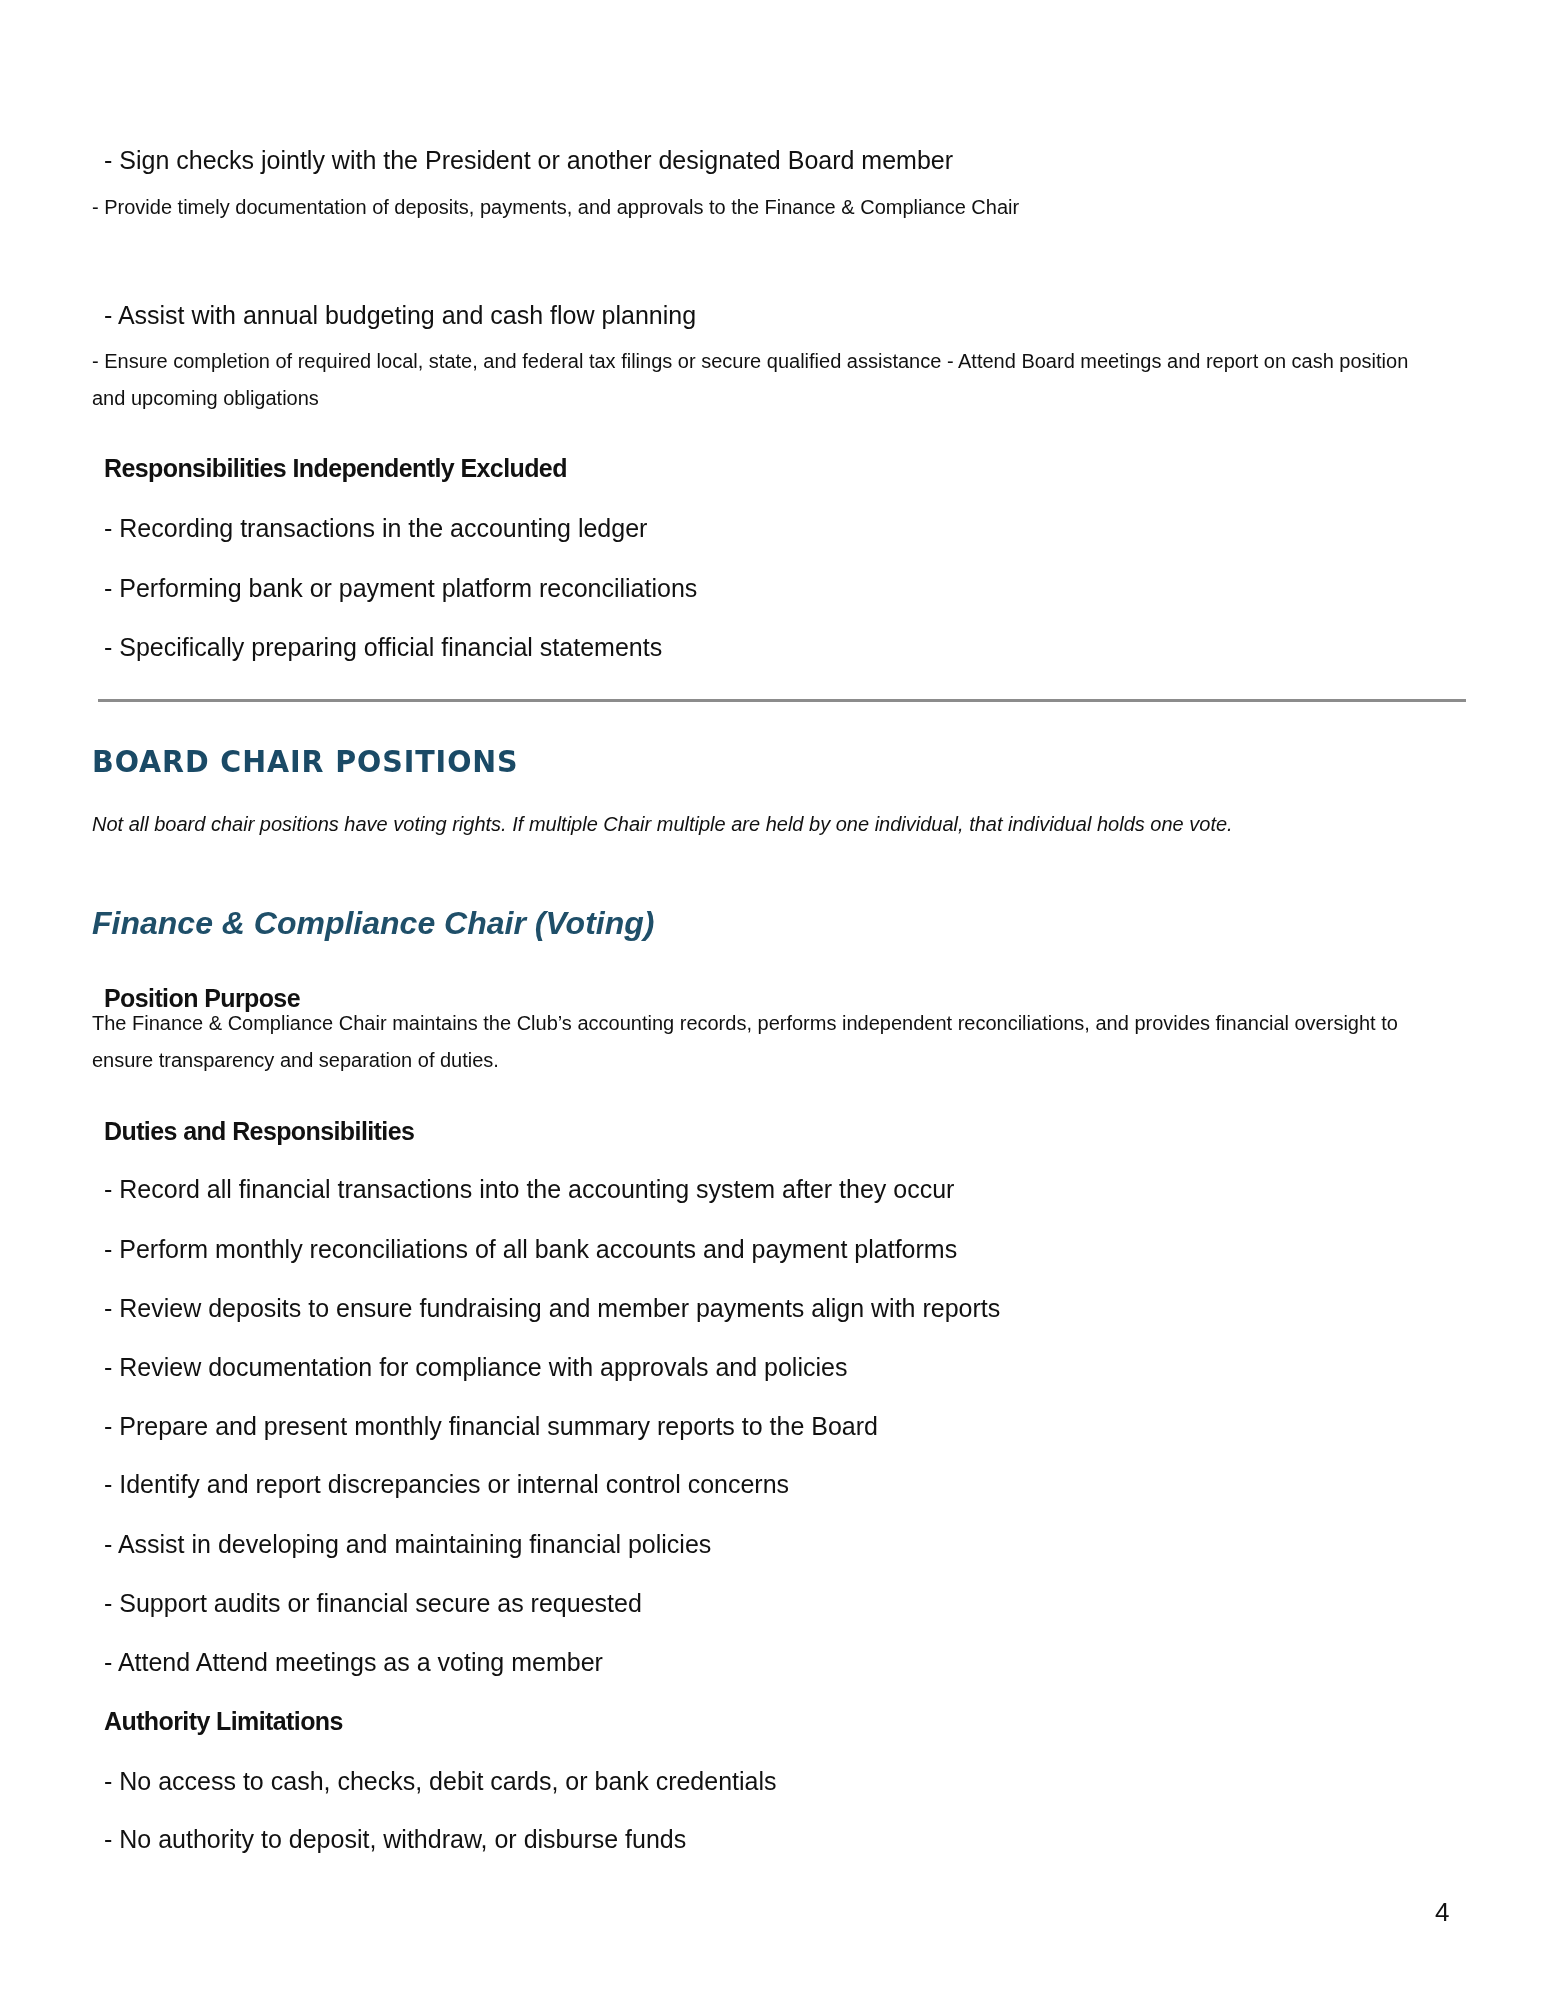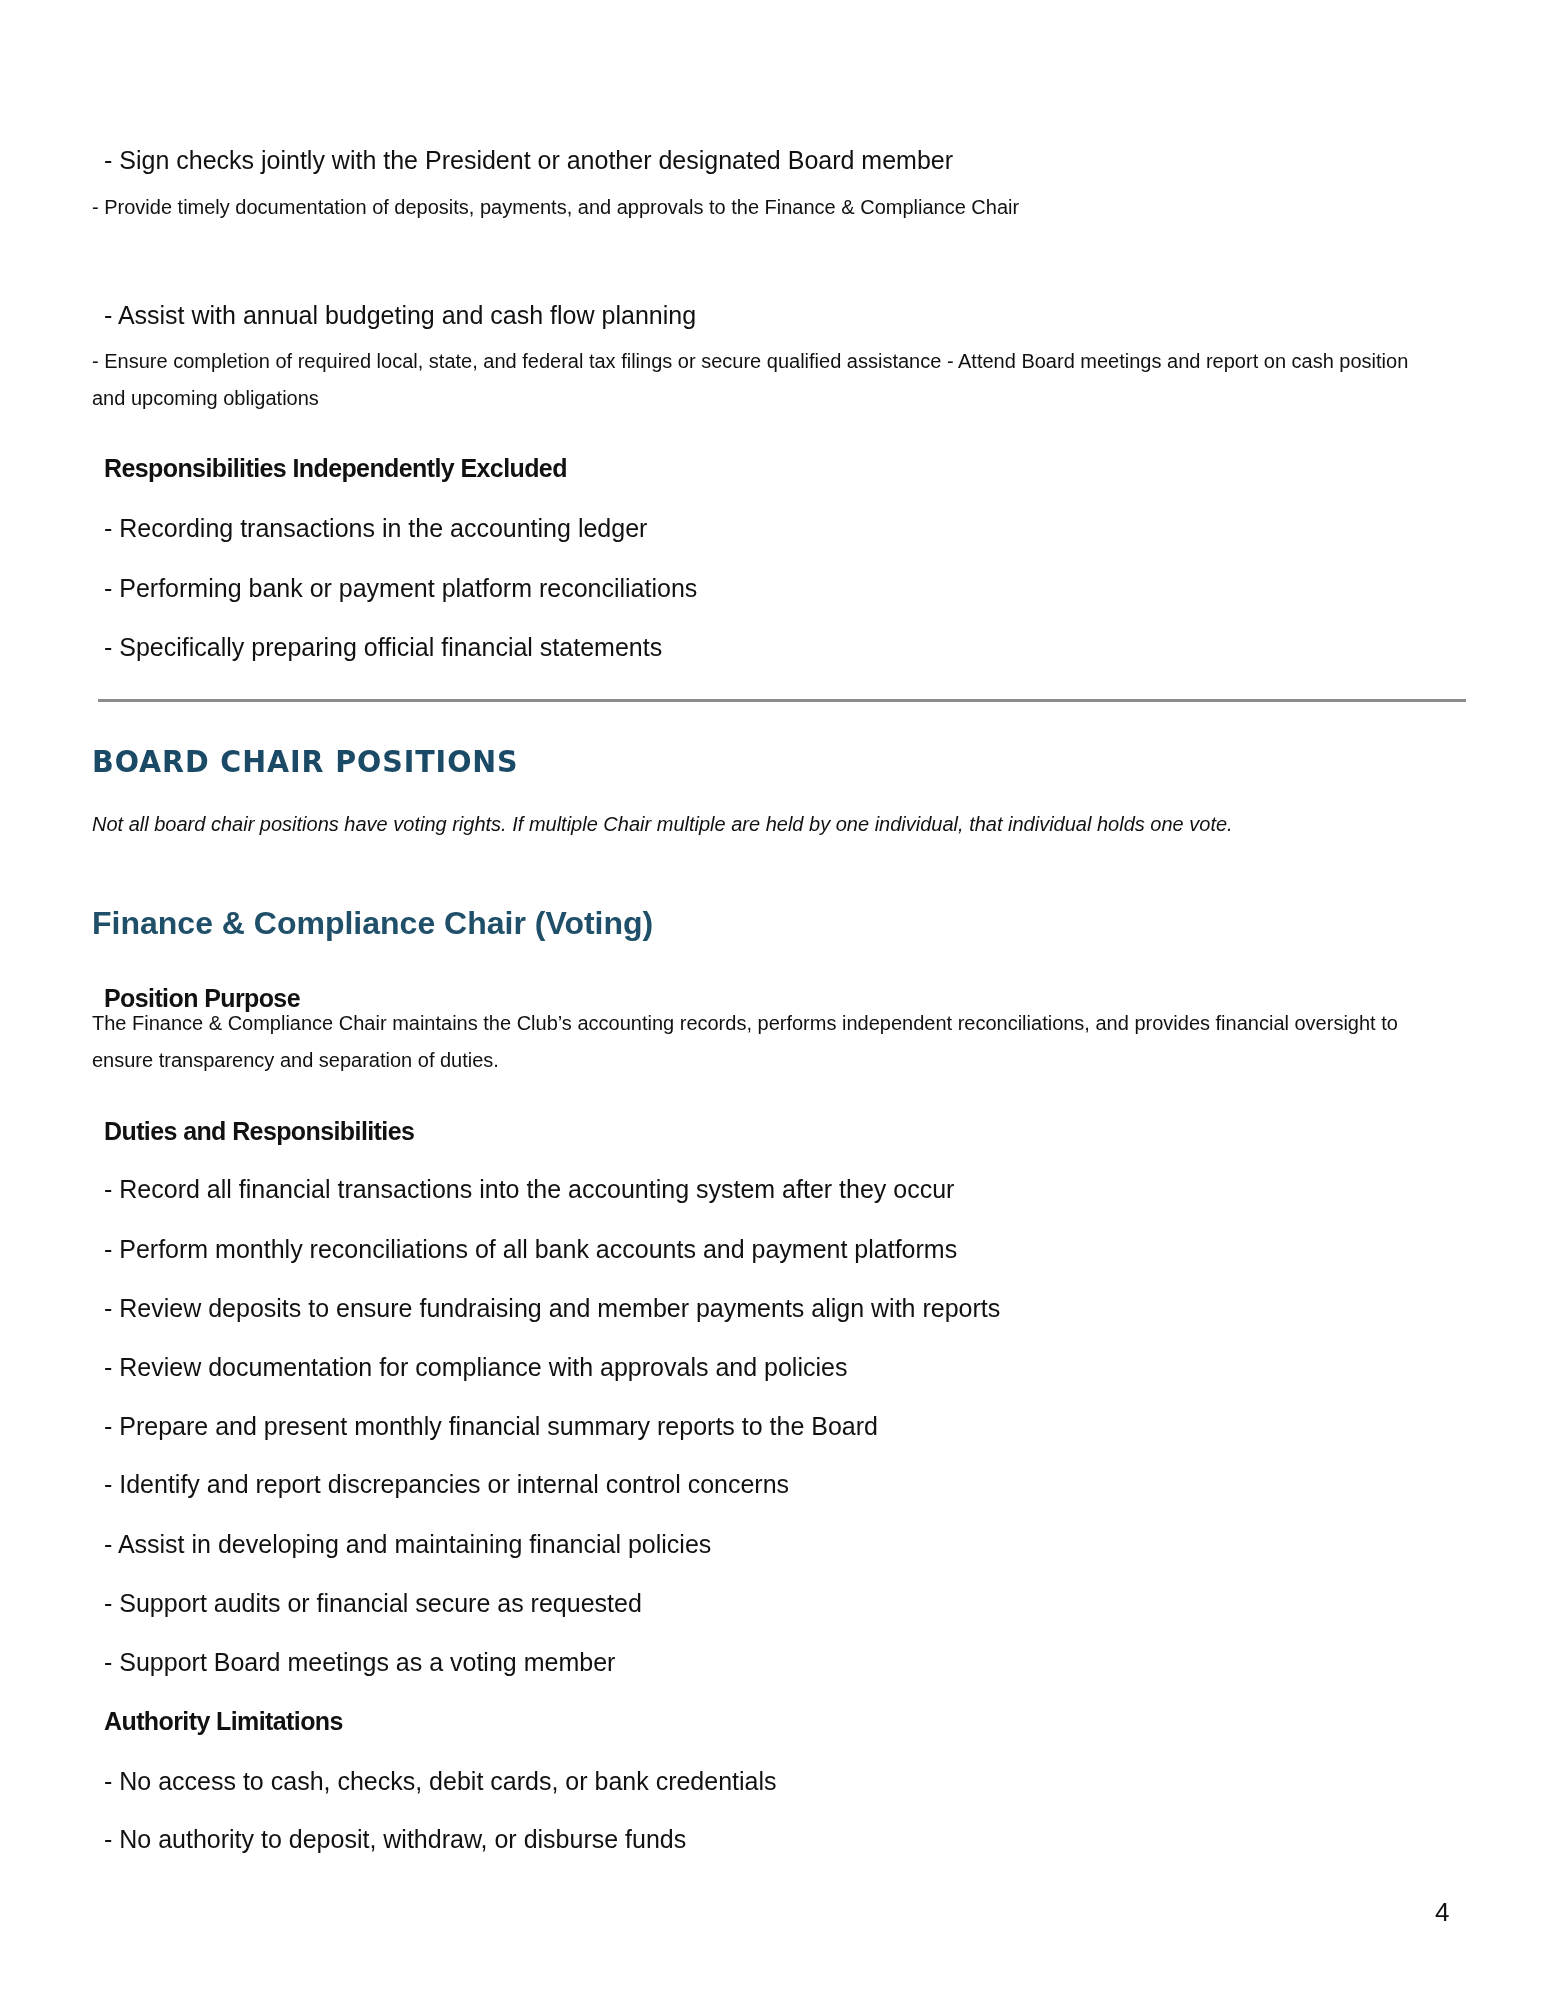--- a/index.html
+++ b/index.html
@@ -7,21 +7,21 @@
          font-family: "Liberation Sans", sans-serif; color: #111111; }
   .ln { position: absolute; left: 92px; white-space: nowrap; font-size: 25px;
         line-height: 37px; margin: 12px; }
   .para { position: absolute; left: 92px; width: 1400px; font-size: 20px; line-height: 37px; margin: 0; }
   .bold { font-weight: bold; letter-spacing: -0.6px; }
   .ital { font-style: italic; }
   .divider { position: absolute; left: 98px; width: 1368px; top: 699px; height: 3px; background: #8c8c8c; }
   .h-section { position: absolute; left: 92px; top: 740px; font-family: "DejaVu Sans", sans-serif;
                font-size: 31px; letter-spacing: 1px; color: #1a4a66; line-height: 42px; margin: 0;
                transform: scaleX(0.92); transform-origin: left center; }
-  .h-sub { position: absolute; left: 92px; top: 903px; font-size: 32px; color: #1f4f69; line-height: 40px; margin: 0; }
+  .h-sub { position: absolute; left: 92px; top: 903px; font-size: 32px; color: #1f4f69; line-height: 40px; margin: 0; font-style: italic; }
   .pagenum { position: absolute; left: 1435px; top: 1896px; font-size: 26px; line-height: 32px; }
 </style>
 </head>
 <body>
 
 <p class="ln" style="top:130px">- Sign checks jointly with the President or another designated Board member</p>
 <p class="para" style="top:189px">- Provide timely documentation of deposits, payments, and approvals to the Finance &amp; Compliance Chair</p>
 <p class="ln" style="top:285px"> - Assist with annual budgeting and cash flow planning</p>
 <p class="para" style="top:343px; width:1350px">- Ensure completion of required local, state, and federal tax filings or secure qualified assistance - Attend Board meetings and report on cash position and upcoming obligations</p>
 
@@ -42,19 +42,19 @@
 
 <p class="ln bold" style="top:1101px">Duties and Responsibilities</p>
 <p class="ln" style="top:1159px">- Record all financial transactions into the accounting system after they occur</p>
 <p class="ln" style="top:1219px">- Perform monthly reconciliations of all bank accounts and payment platforms</p>
 <p class="ln" style="top:1278px">- Review deposits to ensure fundraising and member payments align with reports</p>
 <p class="ln" style="top:1337px">- Review documentation for compliance with approvals and policies</p>
 <p class="ln" style="top:1396px">- Prepare and present monthly financial summary reports to the Board</p>
 <p class="ln" style="top:1454px">- Identify and report discrepancies or internal control concerns</p>
 <p class="ln" style="top:1514px">- Assist in developing and maintaining financial policies</p>
 <p class="ln" style="top:1573px">- Support audits or financial secure as requested</p>
-<p class="ln" style="top:1632px">- Support Board meetings as a voting member</p>
+<p class="ln" style="top:1632px">- Attend Attend meetings as a voting member</p>
 
 <p class="ln bold" style="top:1691px">Authority Limitations</p>
 <p class="ln" style="top:1751px">- No access to cash, checks, debit cards, or bank credentials</p>
 <p class="ln" style="top:1809px">- No authority to deposit, withdraw, or disburse funds</p>
 
 <div class="pagenum">4</div>
 
 </body></html>

